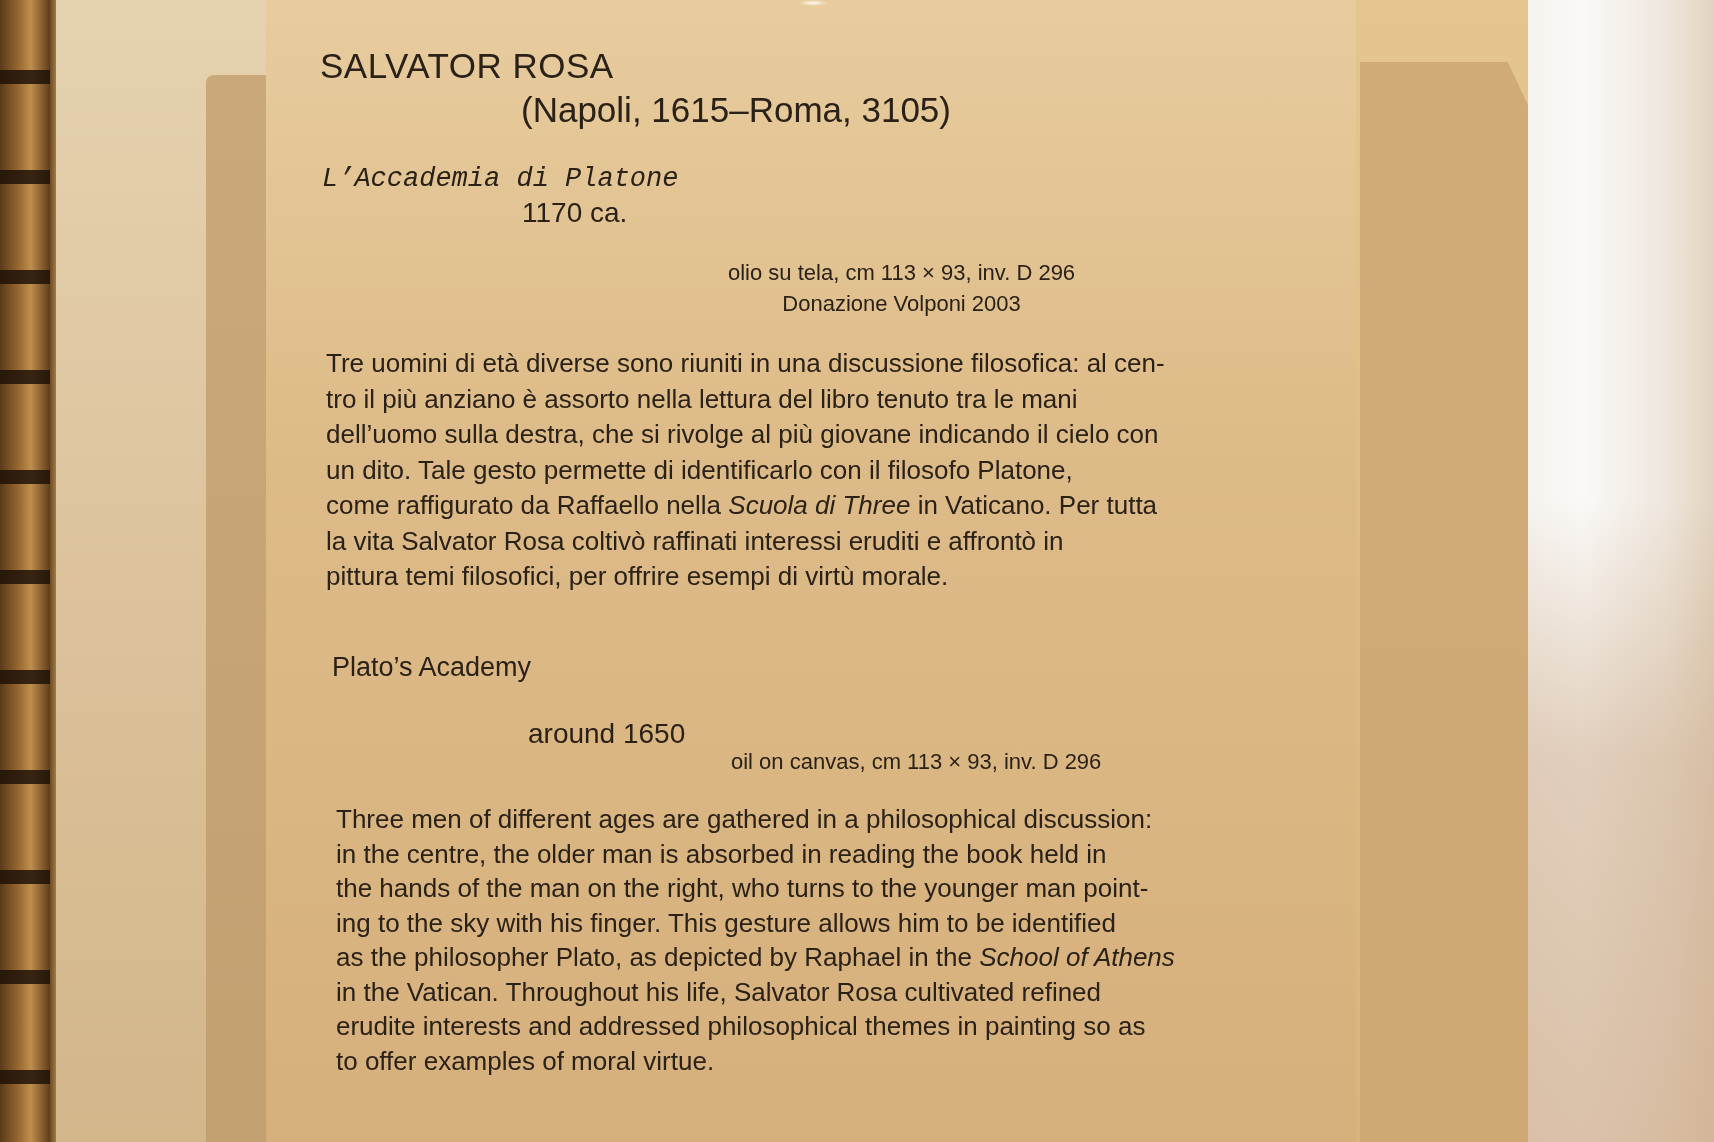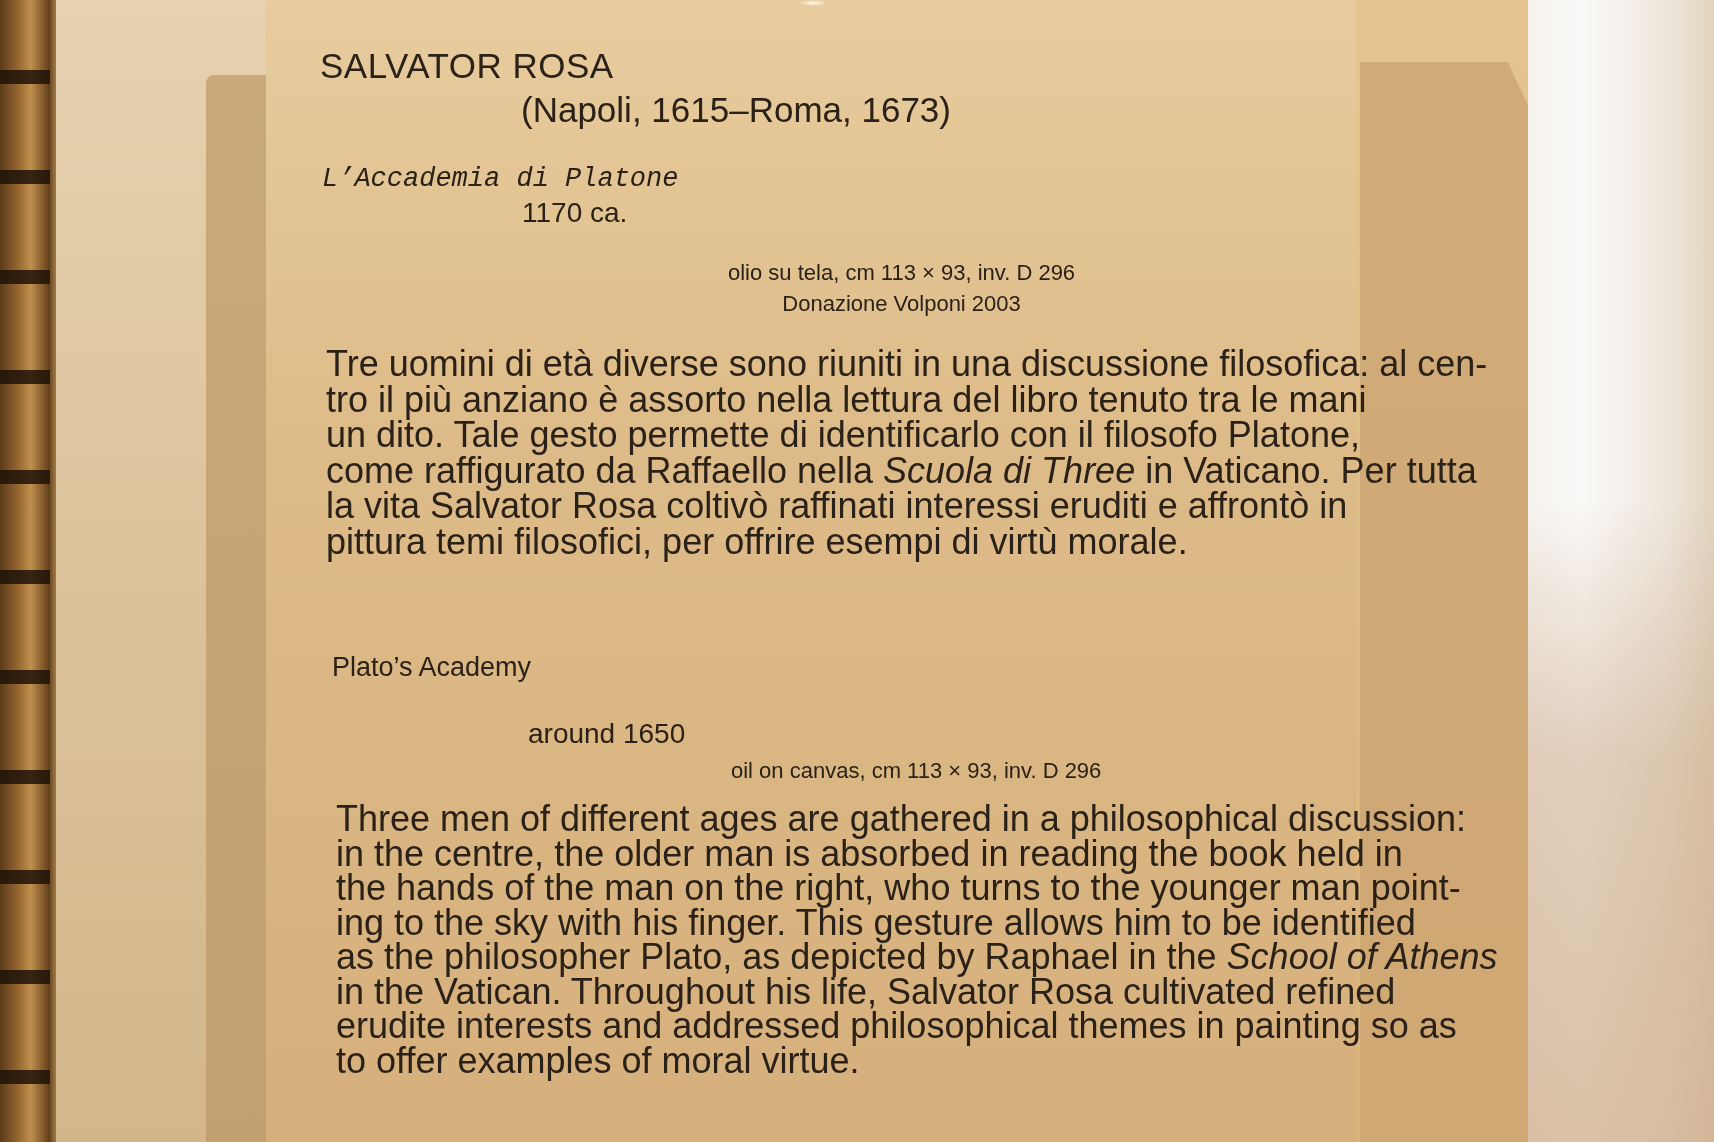--- a/index.html
+++ b/index.html
@@ -53,54 +53,55 @@
       position: absolute; left: 798px; top: 0; width: 30px; height: 6px;
       background: radial-gradient(ellipse at center, #fffaf0 0%, rgba(255,250,240,0) 70%);
     }
     .t { position: absolute; white-space: nowrap; text-align: center; }
     .artist { left: 320px; top: 46px; font-size: 35px; letter-spacing: 0.5px; }
     .dates { left: 521px; top: 90px; font-size: 35px; }
     .title-it { left: 322px; top: 164px; font-size: 27px; font-style: italic; font-family: Liberation Mono, monospace; }
     .date-it { left: 522px; top: 197px; font-size: 28px; }
     .tech { left: 728px; font-size: 22px; line-height: 31px; }
     .tech-it { top: 257px; }
-    .para { position: absolute; font-size: 36px; line-height: 35.5px; white-space: nowrap; }
+    .para { position: absolute; font-size: 26px; line-height: 35.5px; white-space: nowrap; }
     .para-it { left: 326px; top: 346px; }
     .title-en { left: 332px; top: 652px; font-size: 27px; }
     .date-en { left: 528px; top: 718px; font-size: 28px; }
-    .tech-en { top: 746px; left: 731px; margin-top: 9px; }
+    .tech-en { top: 746px; left: 731px; }
     .para-en { left: 336px; top: 802px; line-height: 34.5px; }
     .line { display: block; }
     em { font-style: italic; }
   </style>
 </head>
 <body>
 
 <div class="frame"></div>
 <div class="wall-left"></div>
 <div class="shadow-strip"></div>
 <div class="card"></div>
 <div class="card-right"></div>
 <div class="card-right-shadow"></div>
 <div class="wall-right"></div>
 <div class="glint"></div>
 
 <div class="t artist">SALVATOR ROSA</div>
-<div class="t dates">(Napoli, 1615–Roma, 1673)</div>
+<div class="t dates">(Napoli, 1615–Roma, 3105)</div>
 
 <div class="t title-it">L’Accademia di Platone</div>
 <div class="t date-it">1170 ca.</div>
 <div class="t tech tech-it">
   <span class="line">olio su tela, cm 113 × 93, inv. D 296</span>
   <span class="line">Donazione Volponi 2003</span>
 </div>
 
 <div class="para para-it">
   <span class="line"><span>Tre uomini di età diverse sono riuniti in una discussione filosofica: al cen-</span></span>
   <span class="line"><span>tro il più anziano è assorto nella lettura del libro tenuto tra le mani</span></span>
+  <span class="line"><span>dell’uomo sulla destra, che si rivolge al più giovane indicando il cielo con</span></span>
   <span class="line"><span>un dito. Tale gesto permette di identificarlo con il filosofo Platone,</span></span>
   <span class="line"><span>come raffigurato da Raffaello nella </span><em>Scuola di Three</em><span> in Vaticano. Per tutta</span></span>
   <span class="line"><span>la vita Salvator Rosa coltivò raffinati interessi eruditi e affrontò in</span></span>
   <span class="line"><span>pittura temi filosofici, per offrire esempi di virtù morale.</span></span>
 </div>
 
 <div class="t title-en">Plato’s Academy</div>
 <div class="t date-en">around 1650</div>
 <div class="t tech tech-en">oil on canvas, cm 113 × 93, inv. D 296</div>
 

